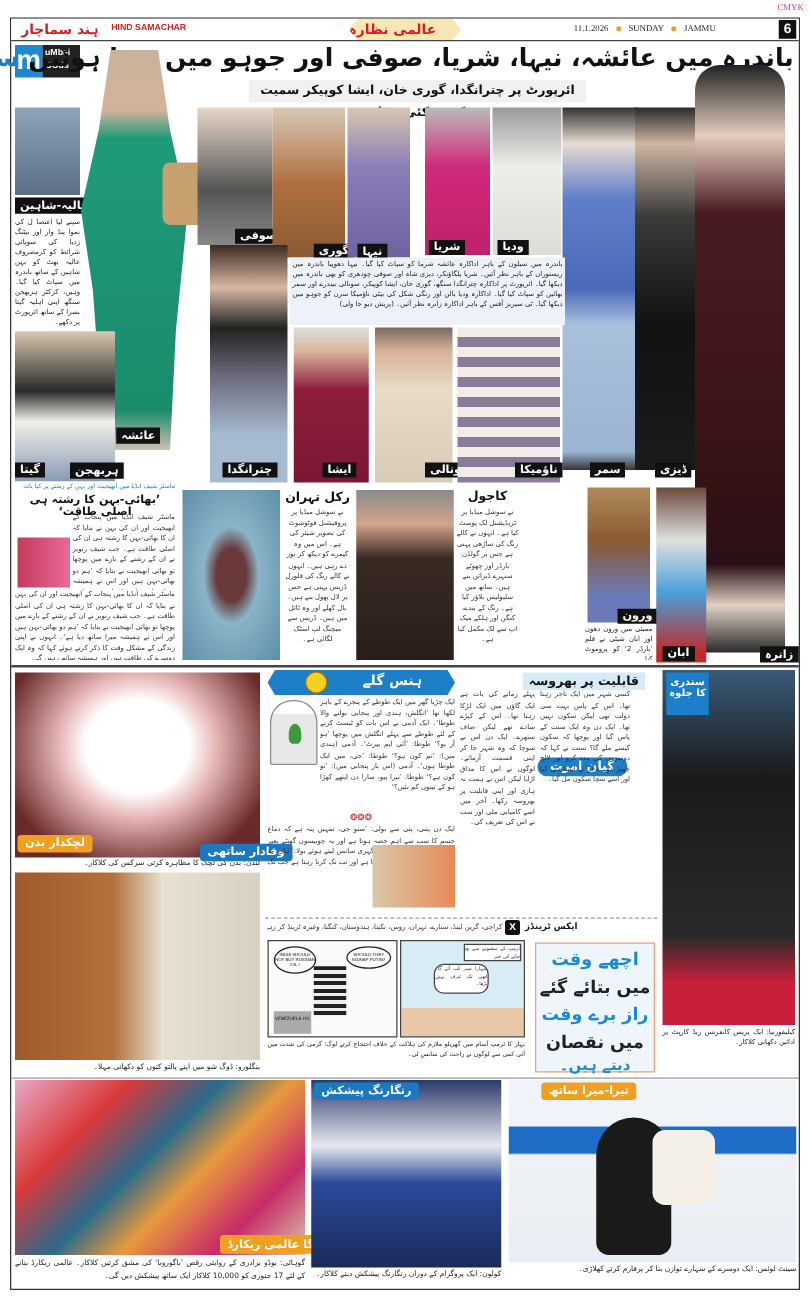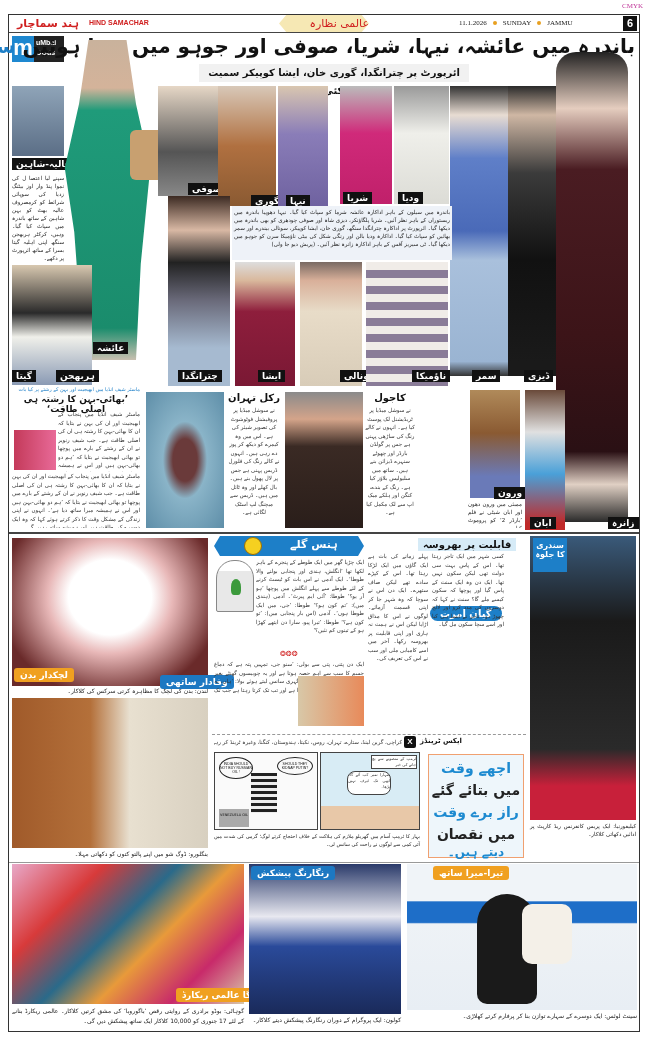--- a/index.html
+++ b/index.html
@@ -4,21 +4,21 @@
 <style>
   * { box-sizing: border-box; margin: 0; padding: 0; }
   body { width: 649px; height: 1043px; background: #fff; font-family: "DejaVu Sans", sans-serif; position: relative; overflow: hidden; color: #111; }
   .abs { position: absolute; }
   .urdu { direction: rtl; font-family: "DejaVu Sans", sans-serif; }
   .cmyk { right: 6px; top: 2px; font-size: 7px; color: #c0389a; font-family: "Liberation Serif", serif; }
   .frame { left: 8px; top: 14px; width: 632px; height: 1018px; border: 1.5px solid #333; }
   .masthead { left: 9px; top: 15px; width: 630px; height: 18px; border-bottom: 1px solid #444; background: #fff; }
   .brand-urdu { left: 8px; top: 2px; color: #d02020; font-size: 11px; font-weight: bold; }
   .brand-en { left: 80px; top: 4px; color: #d02020; font-size: 7px; font-weight: bold; font-family: "Liberation Sans", sans-serif; }
-  .section-tag { left: 270px; top: 0px; width: 90px; height: 17px; background: #f6e8b4; color: #d02020; font-size: 11px; font-weight: normal; text-align: right; line-height: 17px; clip-path: polygon(8% 0, 92% 0, 100% 50%, 92% 100%, 8% 100%, 0 50%); }
+  .section-tag { left: 270px; top: 0px; width: 90px; height: 17px; background: #f6e8b4; color: #d02020; font-size: 11px; font-weight: bold; text-align: left; line-height: 17px; clip-path: polygon(8% 0, 92% 0, 100% 50%, 92% 100%, 8% 100%, 0 50%); }
   .dateline { left: 450px; top: 4px; font-size: 7px; font-family: "Liberation Serif", serif; color: #222; display: flex; gap: 6px; align-items: center; }
   .dot { width: 4px; height: 4px; border-radius: 50%; background: #e8a020; display: inline-block; }
   .pagenum { right: 2px; top: 1px; width: 14px; height: 15px; background: #111; color: #fff; font-size: 11px; font-weight: bold; text-align: center; line-height: 15px; font-family: "Liberation Sans", sans-serif; }
 
   .logo { left: 12px; top: 36px; width: 58px; height: 26px; display: flex; }
   .logo-m { width: 22px; height: 26px; background: #1e88d0; color: #fff; font-size: 22px; font-weight: bold; line-height: 24px; text-align: center; font-family: "Liberation Sans", sans-serif; }
   .logo-txt { width: 30px; height: 26px; background: #222; color: #fff; font-size: 7px; font-weight: bold; padding: 2px; line-height: 10px; font-family: "Liberation Sans", sans-serif; }
   .headline { right: 14px; top: 34px; font-size: 20px; font-weight: bold; color: #111; white-space: nowrap; }
   .headline .accent { color: #1d7fc8; }
   .subhead { right: 180px; top: 64px; width: 270px; height: 18px; background: #f1f1f1; font-size: 10px; font-weight: bold; text-align: center; line-height: 18px; }

